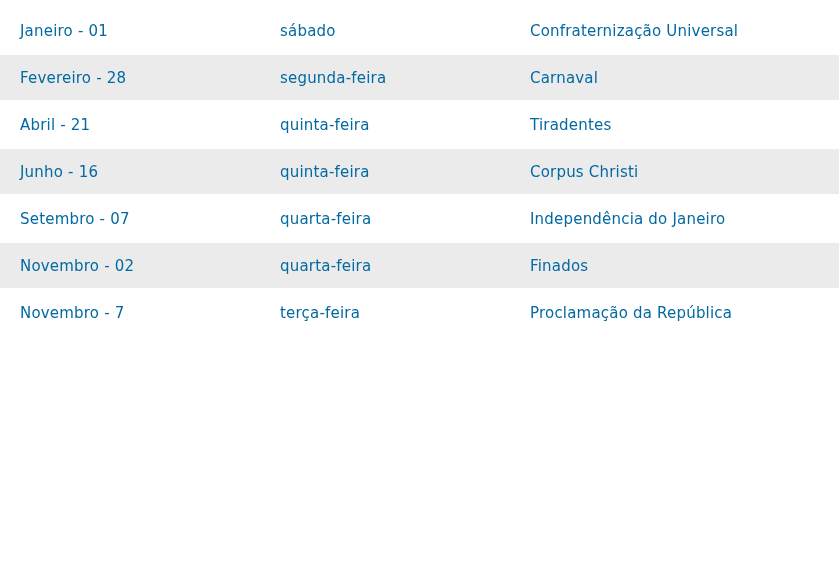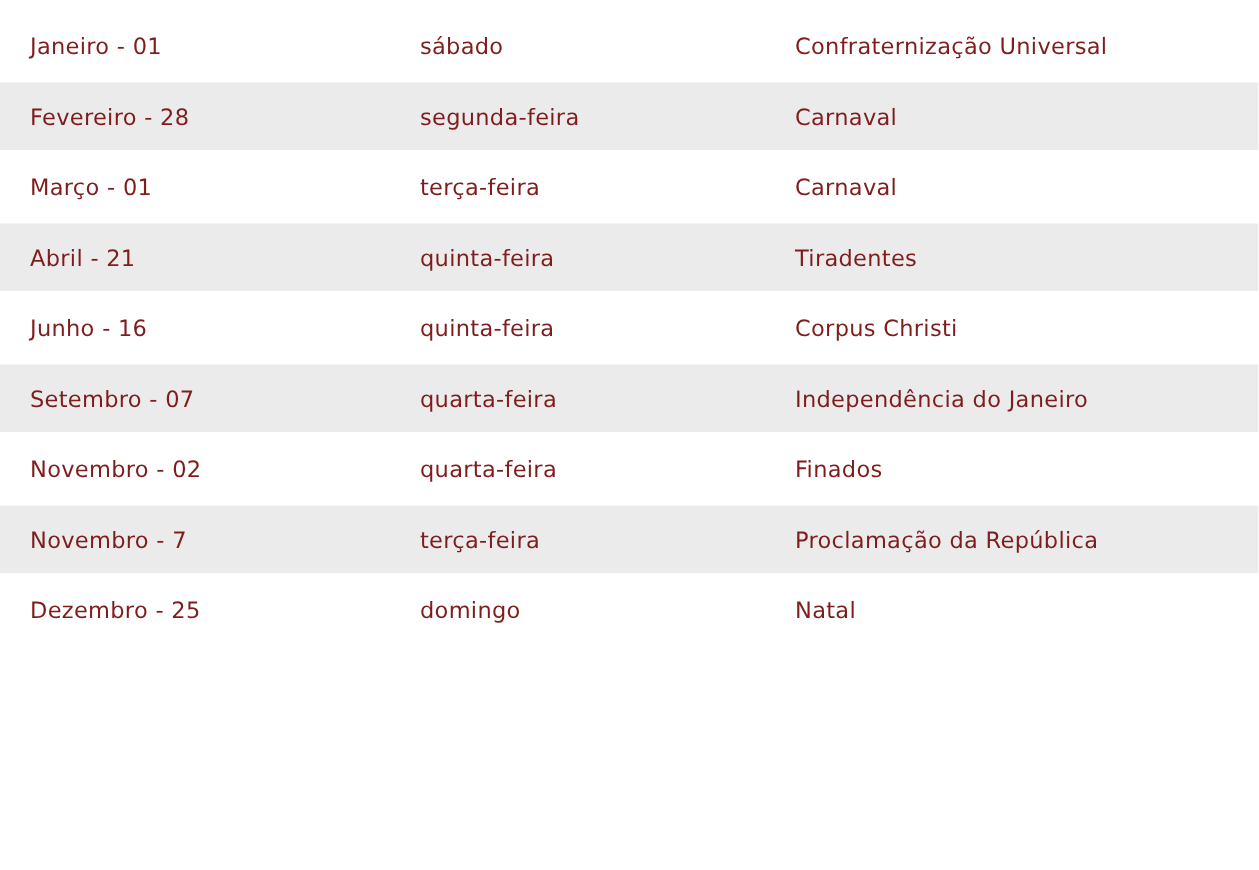--- a/index.html
+++ b/index.html
@@ -16,21 +16,21 @@
   .table-wrap {
     padding-top: 6px;
   }
   table.holiday-table {
     width: 839px;
     border-collapse: separate;
     border-spacing: 0 2px;
     table-layout: fixed;
     font-size: 15px;
     letter-spacing: 0.2px;
-    color: #7f1d1d;
+    color: #0369a1;
   }
   table.holiday-table tr {
     height: 45px;
   }
   table.holiday-table td {
     padding: 0 0 0 20px;
     vertical-align: middle;
     white-space: nowrap;
     overflow: hidden;
     background: #ffffff;
@@ -54,25 +54,20 @@
         <td>Janeiro - 01</td>
         <td>sábado</td>
         <td>Confraternização Universal</td>
       </tr>
       <tr>
         <td>Fevereiro - 28</td>
         <td>segunda-feira</td>
         <td>Carnaval</td>
       </tr>
       <tr>
-        <td>Março - 01</td>
-        <td>terça-feira</td>
-        <td>Carnaval</td>
-      </tr>
-      <tr>
         <td>Abril - 21</td>
         <td>quinta-feira</td>
         <td>Tiradentes</td>
       </tr>
       <tr>
         <td>Junho - 16</td>
         <td>quinta-feira</td>
         <td>Corpus Christi</td>
       </tr>
       <tr>
@@ -83,20 +78,15 @@
       <tr>
         <td>Novembro - 02</td>
         <td>quarta-feira</td>
         <td>Finados</td>
       </tr>
       <tr>
         <td>Novembro - 7</td>
         <td>terça-feira</td>
         <td>Proclamação da República</td>
       </tr>
-      <tr>
-        <td>Dezembro - 25</td>
-        <td>domingo</td>
-        <td>Natal</td>
-      </tr>
     </tbody>
   </table>
 </div>
 
 </body></html>

